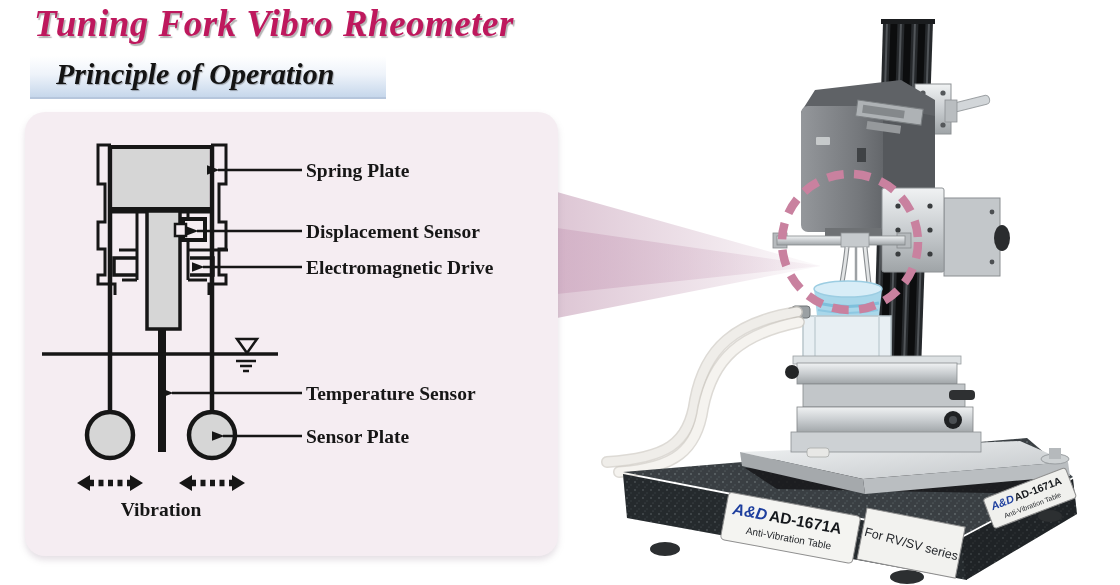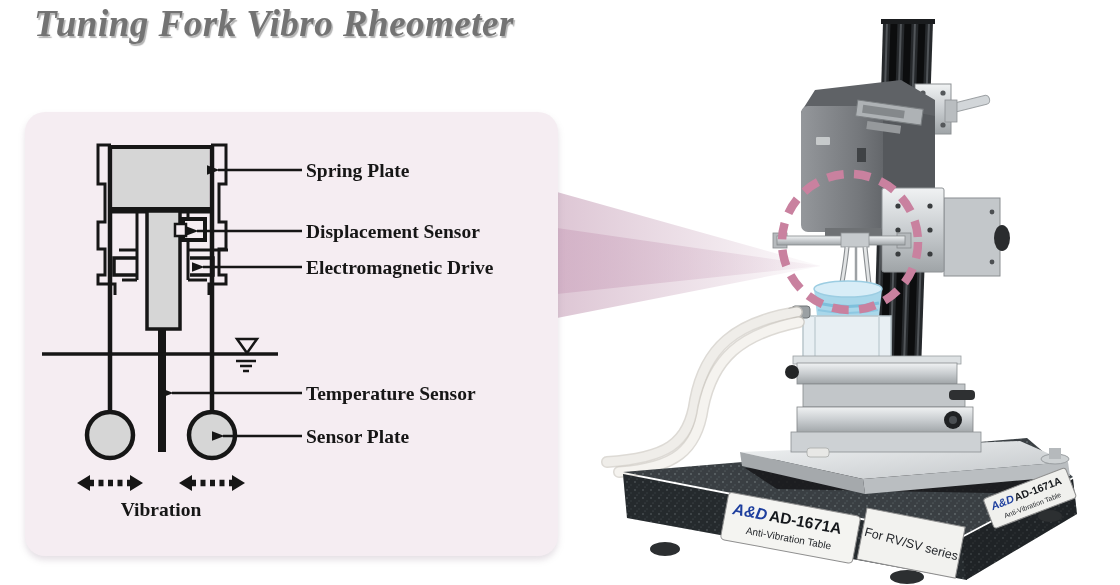--- a/index.html
+++ b/index.html
@@ -1,20 +1,20 @@
 <!DOCTYPE html>
 <html><head>
 <meta charset="utf-8">
 <style>
   html,body{margin:0;padding:0;background:#ffffff;}
   #stage{position:relative;width:1120px;height:585px;background:#ffffff;overflow:hidden;
          font-family:"Liberation Serif","DejaVu Serif",serif;}
   
   #title{position:absolute;left:34px;top:2px;font-size:37px;font-weight:bold;font-style:italic;
-         color:#737373;letter-spacing:.5px;text-shadow:1.5px 1.5px 1px rgba(40,40,40,.35);white-space:nowrap;}
+         color:#be185d;letter-spacing:.5px;text-shadow:1.5px 1.5px 1px rgba(40,40,40,.35);white-space:nowrap;}
   #subtitle-bar{position:absolute;left:30px;top:56px;width:356px;height:41px;
          background:linear-gradient(to bottom,#ffffff 0%,#eef3fa 45%,#c6d7eb 100%);
          border-bottom:2px solid #b6c6dc;}
   #subtitle{position:absolute;left:26px;top:1px;font-size:30px;font-weight:bold;font-style:italic;
          color:#141414;text-shadow:1px 1px 1px rgba(0,0,0,.3);white-space:nowrap;}
   
   #panel{position:absolute;left:25px;top:112px;width:533px;height:444px;background:#f5edf2;
          border-radius:20px;box-shadow:0 4px 6px rgba(150,130,150,.25);z-index:2;}
   #panel svg{position:absolute;left:0;top:0;}
   .dlabel{font-family:"Liberation Serif","DejaVu Serif",serif;font-size:19.5px;font-weight:bold;fill:#161616;}
@@ -23,20 +23,23 @@
   .plabel-model{font-family:"Liberation Sans","DejaVu Sans",sans-serif;font-weight:bold;fill:#15181c;}
   .plabel-brand{font-family:"Liberation Sans","DejaVu Sans",sans-serif;font-weight:bold;font-style:italic;fill:#1e3f9e;}
   .plabel-cap{font-family:"Liberation Sans","DejaVu Sans",sans-serif;fill:#23262a;}
 </style>
 </head>
 <body>
 
 <div id="stage">
 
   <div id="title">Tuning Fork Vibro Rheometer</div>
+  <div id="subtitle-bar">
+    <div id="subtitle">Principle of Operation</div>
+  </div>
 
   <div id="panel">
     <svg width="533" height="444" viewBox="0 0 533 444">
       <defs>
         <marker id="ah" markerWidth="13" markerHeight="11" refX="1.5" refY="5" orient="auto" markerUnits="userSpaceOnUse">
           <path d="M13,0 L0,5 L13,10 z" fill="#161616"></path>
         </marker>
       </defs>
 
       <path d="M86,33 L73,33 L73,72 L80,72 L80,110 L73,110 L73,137 L80,137 L80,163 L73,163 L73,172 L90,172 L90,183" fill="none" stroke="#161616" stroke-width="3"></path>

